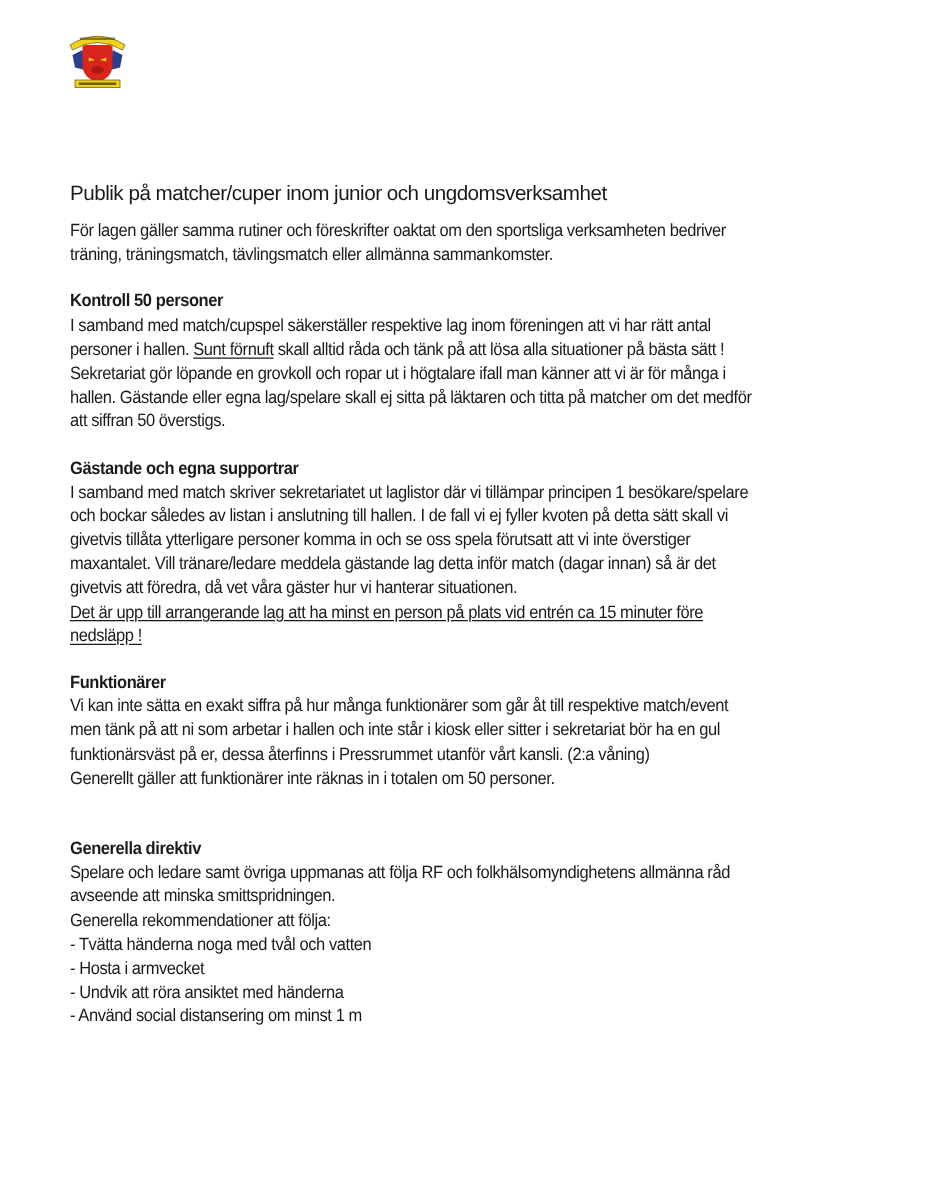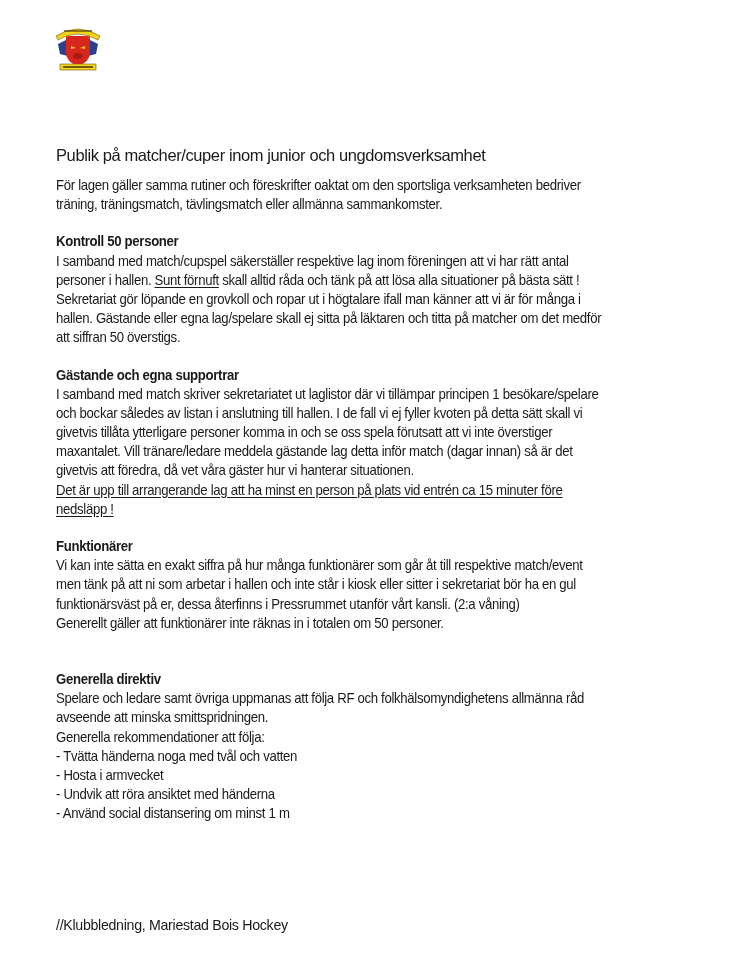--- a/index.html
+++ b/index.html
@@ -135,14 +135,13 @@
     <div class="line" style="transform: scaleX(0.929);">avseende att minska smittspridningen.</div>
     <div class="line" style="transform: scaleX(0.929);">Generella rekommendationer att följa:</div>
     <div class="line" style="transform: scaleX(0.929);">- Tvätta händerna noga med tvål och vatten</div>
     <div class="line" style="transform: scaleX(0.929);">- Hosta i armvecket</div>
     <div class="line" style="transform: scaleX(0.929);">- Undvik att röra ansiktet med händerna</div>
     <div class="line" style="transform: scaleX(0.929);">- Använd social distansering om minst 1 m</div>
   </div>
 
   <div class="gap-sign"></div>
 
-  <div class="sign">//Klubbledning, Mariestad Bois Hockey</div>
 </div>
 
 </body></html>

